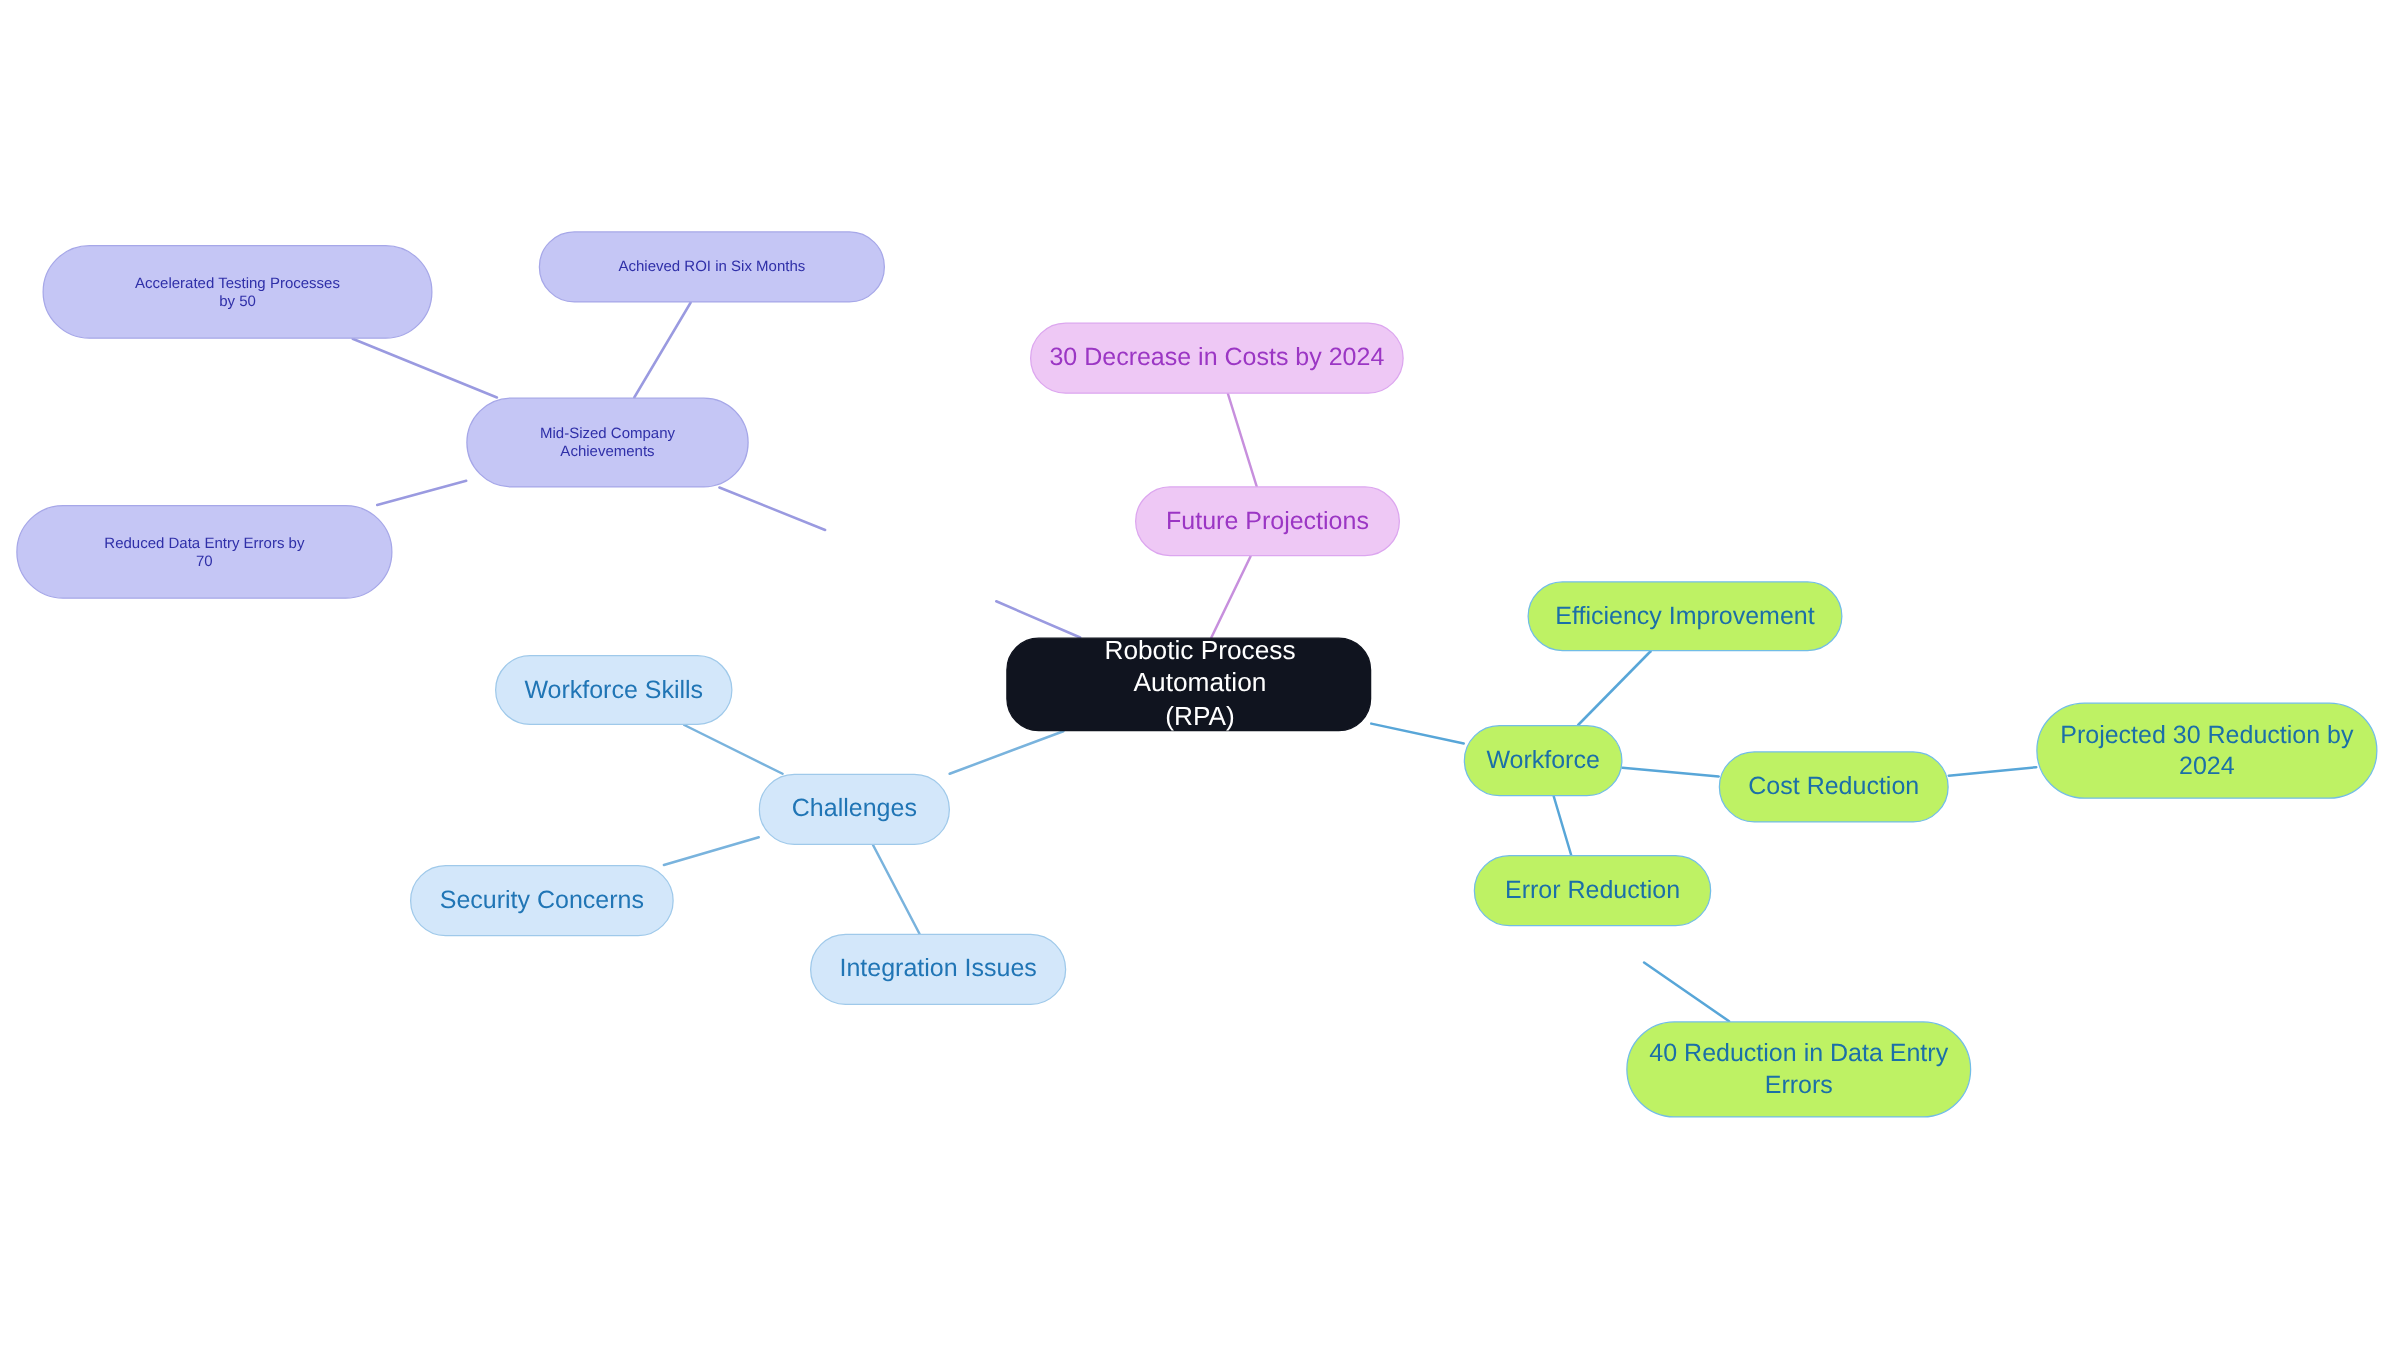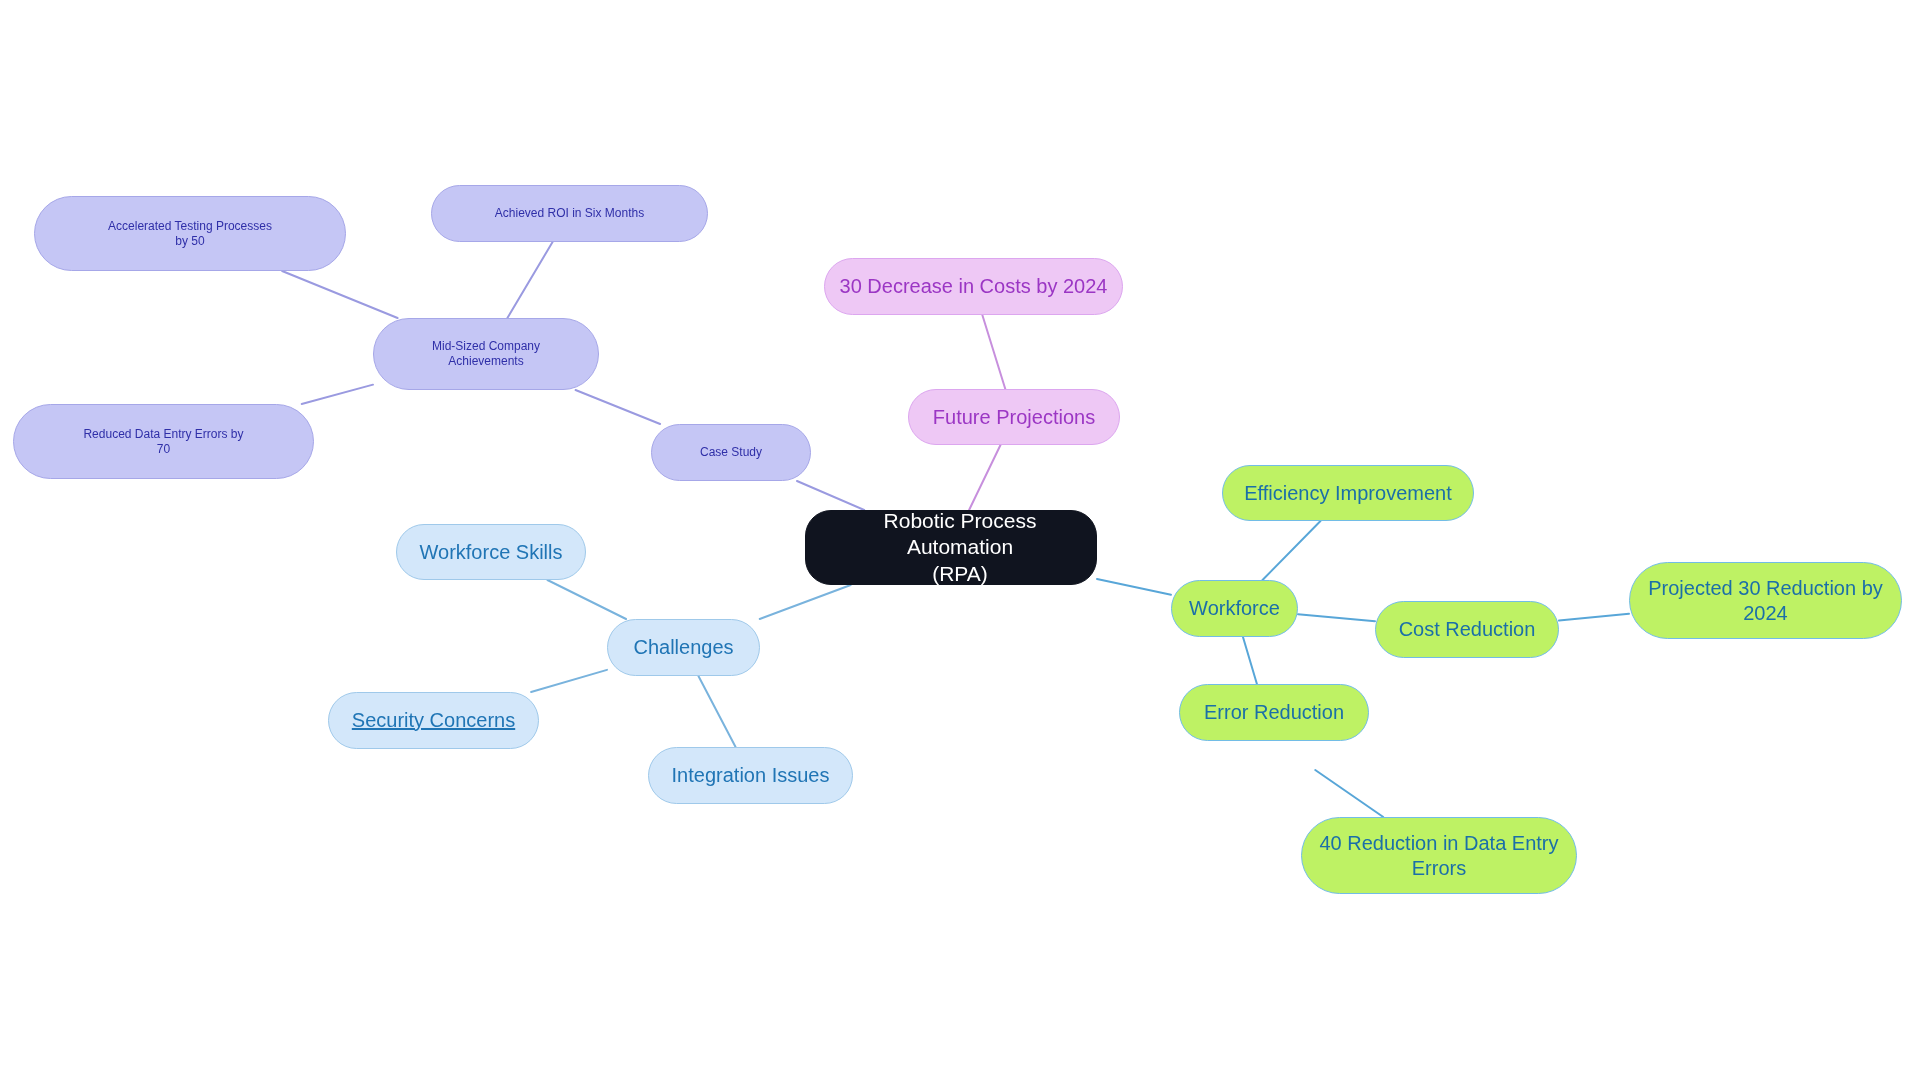--- a/index.html
+++ b/index.html
@@ -93,21 +93,20 @@
       <line x1="1315.25" y1="770" x2="1383.2763157894738" y2="817" stroke="#58a6d8" stroke-width="2" stroke-linecap="round"></line>
       <line x1="850.6875" y1="585" x2="759.7375" y2="619" stroke="#79b3dd" stroke-width="2" stroke-linecap="round"></line>
       <line x1="626.0523560209424" y1="619" x2="547.4397905759163" y2="580" stroke="#79b3dd" stroke-width="2" stroke-linecap="round"></line>
       <line x1="607" y1="669.838" x2="531.1027397260274" y2="692" stroke="#79b3dd" stroke-width="2" stroke-linecap="round"></line>
       <line x1="698.41796875" y1="676" x2="735.58203125" y2="747" stroke="#79b3dd" stroke-width="2" stroke-linecap="round"></line>
     </svg>
 
   <div class="node root" id="n-root" style="left:805px; top:510px; width:292px; height:75px;">Robotic Process Automation
 (RPA)</div>
 
-  <div class="node purple" id="n-case_study" style="left:651px; top:424px; width:160px; height:57px;">Case Study</div>
 
   <div class="node purple" id="n-mid_sized" style="left:373px; top:318px; width:226px; height:72px;">Mid-Sized Company
 Achievements</div>
 
   <div class="node purple" id="n-accelerated_testing" style="left:34px; top:196px; width:312px; height:75px;">Accelerated Testing Processes
 by 50</div>
 
   <div class="node purple" id="n-reduced_errors" style="left:13px; top:404px; width:301px; height:75px;">Reduced Data Entry Errors by
 70</div>
 
@@ -128,17 +127,17 @@
 
   <div class="node blue-deep" id="n-error_reduction" style="left:1179px; top:684px; width:190px; height:57px;">Error Reduction</div>
 
   <div class="node blue-deep" id="n-seventy_reduction" style="left:1301px; top:817px; width:276px; height:77px;">40 Reduction in Data Entry
 Errors</div>
 
   <div class="node blue-pale" id="n-challenges" style="left:607px; top:619px; width:153px; height:57px;">Challenges</div>
 
   <div class="node blue-pale" id="n-workforce_skills" style="left:396px; top:524px; width:190px; height:56px;">Workforce Skills</div>
 
-  <div class="node blue-pale" id="n-security_concerns" style="left:328px; top:692px; width:211px; height:57px;text-decoration:underline;">Security Concerns</div>
+  <div class="node blue-pale" id="n-security_concerns" style="left:328px; top:692px; width:211px; height:57px;">Security Concerns</div>
 
   <div class="node blue-pale" id="n-integration_issues" style="left:648px; top:747px; width:205px; height:57px;">Integration Issues</div>
 
 </div>
 
 </body></html>

